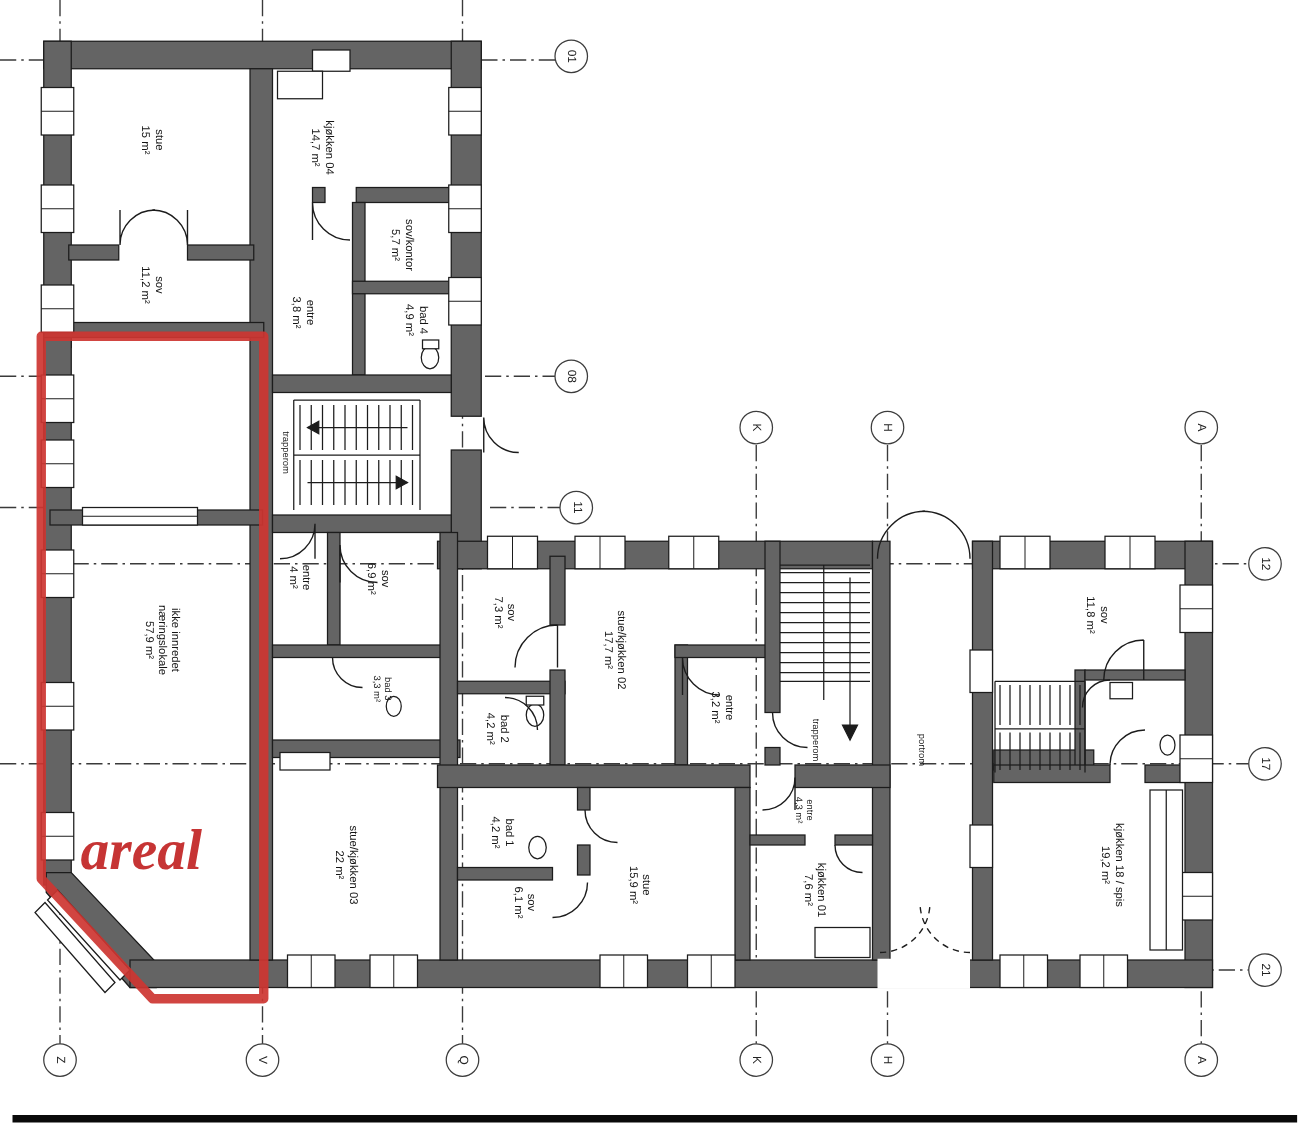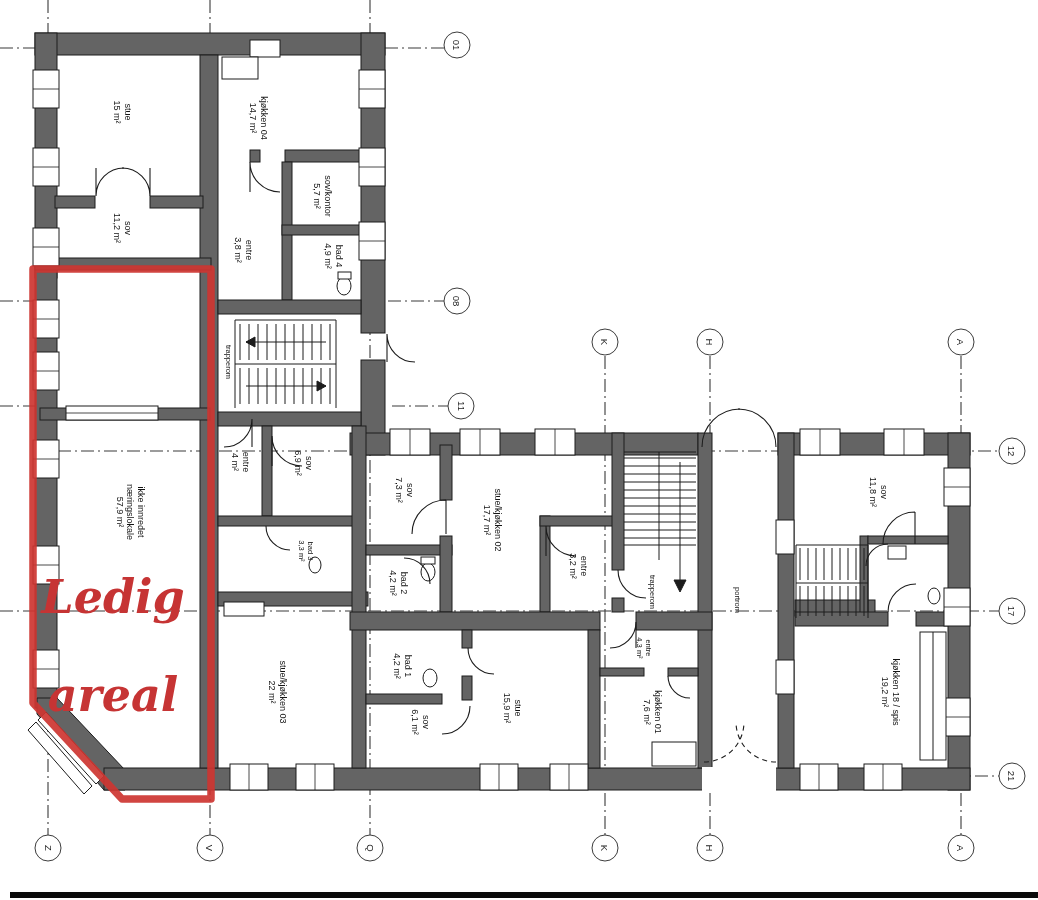--- a/index.html
+++ b/index.html
@@ -252,22 +252,21 @@
 6,1 m²</div>
   <div class="lbl" style="left:512px;top:708px;">stue
 15,9 m²</div>
   <div class="lbl sm" style="left:643px;top:648px;">entre
 4,3 m²</div>
   <div class="lbl" style="left:652px;top:712px;">kjøkken 01
 7,6 m²</div>
   <div class="lbl" style="left:890px;top:692px;">kjøkken 18 / spis
 19,2 m²</div>
 
-  <div class="ledig" style="left:113px;top:597px;">Ledig</div>
-  <div class="ledig" style="left:113px;top:695px;">areal</div>
+  <div class="ledig" style="left:113px;top:680px;font-family:Liberation Serif, serif;">areal</div>
 
   <div class="bub" style="left:457px;top:45px;">
       <span>01</span>
     </div>
   <div class="bub" style="left:457px;top:301px;">
       <span>08</span>
     </div>
   <div class="bub" style="left:461px;top:406px;">
       <span>11</span>
     </div>

